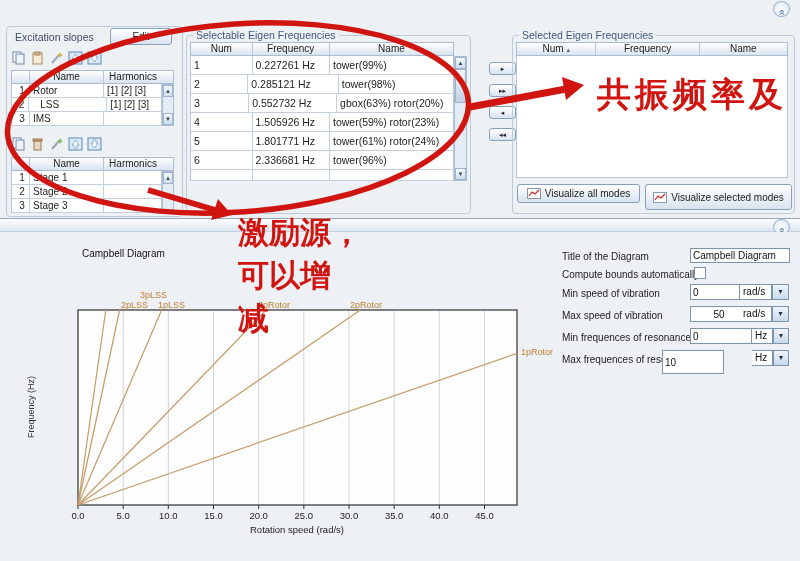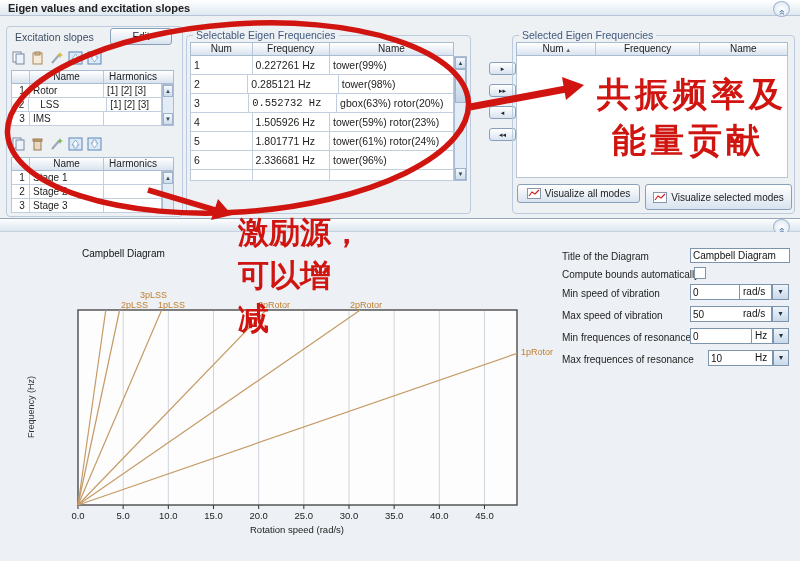--- a/index.html
+++ b/index.html
@@ -58,23 +58,20 @@
     font-size:9px;color:#333;text-align:center;}
   
   .overlay{position:absolute;left:0;top:0;width:800px;height:561px;pointer-events:none;z-index:50;}
   .cn{position:absolute;color:#d01510;font-weight:bold;font-family:"DejaVu Serif",serif;z-index:51;pointer-events:none;white-space:nowrap;}
 </style>
 </head>
 <body>
 
 <div class="app">
 
-  <div class="titlebar">
-    <span>Eigen values and excitation slopes</span>
-  </div>
   <div class="collapse-btn" style="left:773px;top:1px;">
     <span>»</span>
   </div>
 
   <div class="panelbox" style="left:6px;top:26px;width:175px;height:189px;"></div>
   <div class="ptitle dark" style="left:12px;top:31px;">Excitation slopes</div>
   <div class="btn" style="left:110px;top:28px;width:62px;height:17px;">
     <span>Edit</span>
   </div>
 
@@ -191,21 +188,21 @@
       <div class="td" style="width:78px;">0.227261 Hz</div>
       <div class="td" style="width:124px;border-right:none;">tower(99%)</div>
     </div>
     <div class="trow" style="width:264px;height:19px;">
       <div class="td" style="width:62px;">2</div>
       <div class="td" style="width:98px;">0.285121 Hz</div>
       <div class="td" style="width:124px;border-right:none;">tower(98%)</div>
     </div>
     <div class="trow" style="width:264px;height:19px;">
       <div class="td" style="width:62px;">3</div>
-      <div class="td" style="width:94px;font-family:Liberation Mono, monospace;">0.552732 Hz</div>
+      <div class="td" style="width:94px;">0.552732 Hz</div>
       <div class="td" style="width:124px;border-right:none;">gbox(63%) rotor(20%)</div>
     </div>
     <div class="trow" style="width:264px;height:19px;">
       <div class="td" style="width:62px;">4</div>
       <div class="td" style="width:78px;">1.505926 Hz</div>
       <div class="td" style="width:124px;border-right:none;">tower(59%) rotor(23%)</div>
     </div>
     <div class="trow" style="width:264px;height:19px;">
       <div class="td" style="width:62px;">5</div>
       <div class="td" style="width:78px;">1.801771 Hz</div>
@@ -329,41 +326,40 @@
   <input class="field" style="left: 690px; top: 248px; width: 100px; height: 15px;" value="Campbell Diagram">
   <div class="flabel" style="left:562px;top:269px;">Compute bounds automatically</div>
   <div class="checkbox" style="left:694px;top:267px;"></div>
 
   <div class="flabel" style="left:562px;top:288px;">Min speed of vibration</div>
   <input class="field" style="left: 690px; top: 284px; width: 50px; height: 16px;" value="0">
   <div class="unit" style="left:740px;top:284px;width:32px;height:16px;">rad/s</div>
   <div class="dropbtn" style="left:772px;top:284px;width:17px;height:16px;">▾</div>
 
   <div class="flabel" style="left:562px;top:310px;">Max speed of vibration</div>
-  <input class="field" style="left: 690px; top: 306px; width: 58px; height: 16px;" value="50">
+  <input class="field" style="left: 690px; top: 306px; width: 58px; height: 16px; text-align: center;" value="50">
   <div class="unit" style="left:740px;top:306px;width:32px;height:16px;">rad/s</div>
   <div class="dropbtn" style="left:772px;top:306px;width:17px;height:16px;">▾</div>
 
   <div class="flabel" style="left:562px;top:332px;">Min frequences of resonance</div>
   <input class="field" style="left: 690px; top: 328px; width: 62px; height: 16px;" value="0">
   <div class="unit" style="left:752px;top:328px;width:21px;height:16px;">Hz</div>
   <div class="dropbtn" style="left:773px;top:328px;width:16px;height:16px;">▾</div>
 
   <div class="flabel" style="left:562px;top:354px;">Max frequences of resonance</div>
-  <input class="field" style="left: 708px; top: 350px; width: 62px; height: 16px;" value="10">
+  <input class="field" style="left: 662px; top: 350px; width: 62px; height: 24px;" value="10">
   <div class="unit" style="left:752px;top:350px;width:21px;height:16px;">Hz</div>
   <div class="dropbtn" style="left:773px;top:350px;width:16px;height:16px;">▾</div>
 
 
   <svg class="overlay" viewBox="0 0 800 561">
     <ellipse cx="238" cy="118" rx="231" ry="94" transform="rotate(-4 238 118)" fill="none" stroke="#d01510" stroke-width="5.5"></ellipse>
     <line x1="148" y1="190" x2="215" y2="210" stroke="#d01510" stroke-width="6"></line>
     <polygon points="232,215 211,220 218,199" fill="#d01510"></polygon>
     <line x1="470" y1="107" x2="566" y2="89" stroke="#d01510" stroke-width="7"></line>
     <polygon points="584,85 566,100 562,77" fill="#d01510"></polygon>
   </svg>
   <div class="cn" style="left:597px;top:72px;font-size:34px;letter-spacing:4px;">共振频率及</div>
-  <div class="cn" style="left:612px;top:118px;font-size:34px;letter-spacing:4px;">能量贡献</div>
   <div class="cn" style="left:238px;top:212px;font-size:31px;">激励源，</div>
   <div class="cn" style="left:238px;top:255px;font-size:31px;">可以增</div>
   <div class="cn" style="left:238px;top:298px;font-size:31px;">减</div>
 
 </div>
 
 </body></html>

